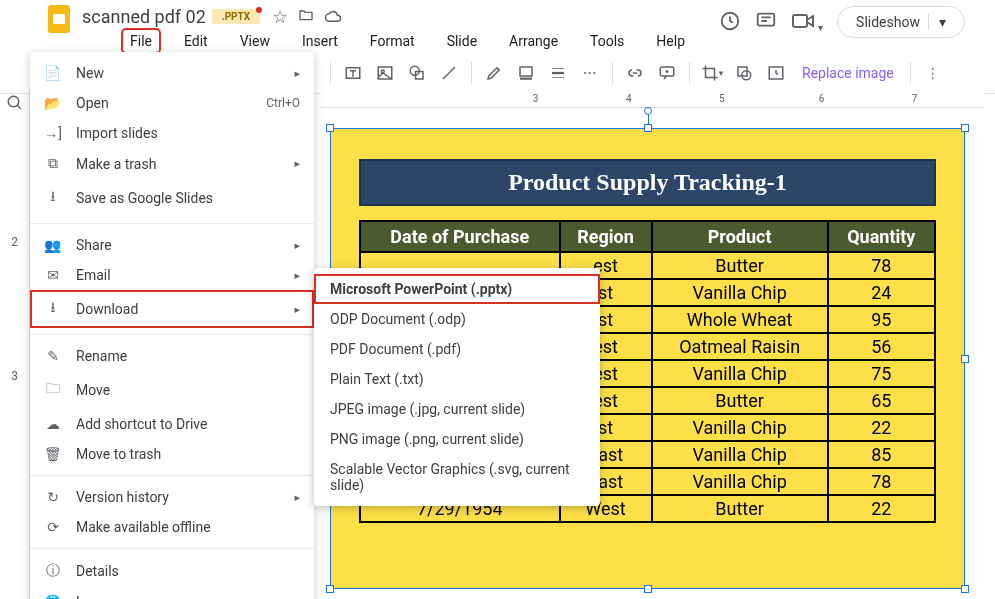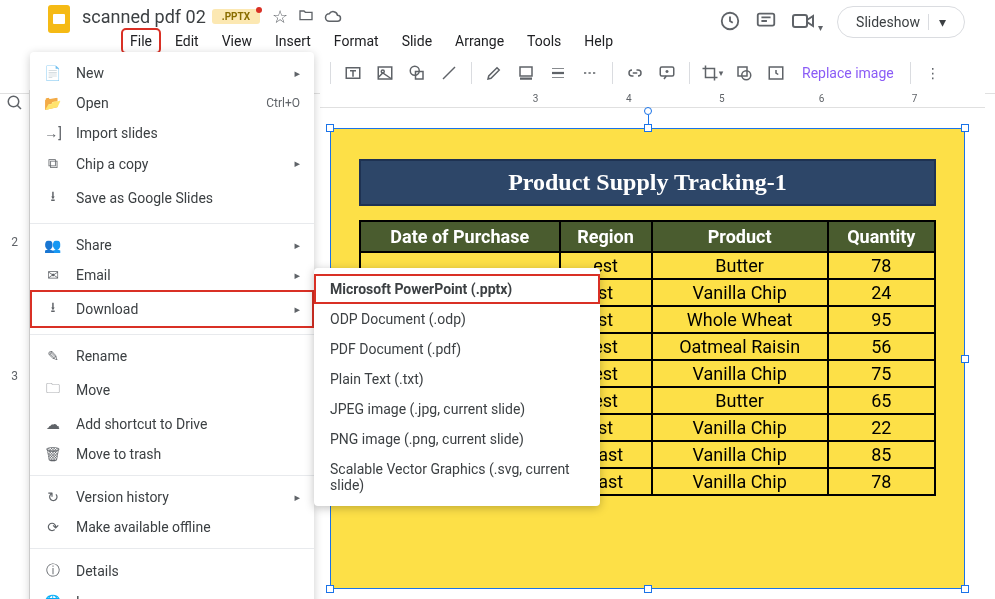--- a/index.html
+++ b/index.html
@@ -12,21 +12,21 @@
   .doc-title { font-size: 18px; color: #3c4043; display: flex; align-items: center; gap: 6px; }
   .badge { background: #fce8b2; color: #8a6d00; font-size: 10px; font-weight: 700; padding: 2px 10px; border-radius: 3px; position: relative; }
   .badge::after { content:''; position:absolute; top:-2px; right:-2px; width:6px; height:6px; background:#d93025; border-radius:50%; }
   .title-icons { margin-left: 6px; color:#5f6368; display:flex; gap:10px; align-items:center; }
   .right-buttons { display:flex; align-items:center; gap:14px; padding-right:20px; }
   .icon-btn { color:#5f6368; cursor:pointer; }
   .slideshow-btn { border:1px solid #dadce0; border-radius:20px; padding:7px 18px; font-size:14px; color:#3c4043; display:flex; align-items:center; gap:4px; }
   .dropdown-caret { border-left:1px solid #dadce0; padding-left:10px; margin-left:4px;}
 
   
-  .menubar { display:flex; gap:7px; padding: 2px 0 0 40px; font-size:14px; color:#202124; }
+  .menubar { display:flex; gap:16px; padding: 2px 0 0 40px; font-size:14px; color:#202124; }
   .menu-item { padding:4px 8px; cursor:pointer; border-radius:4px; }
   .menu-item.active { outline:2px solid #d93025; outline-offset:-1px; }
 
   
   .toolbar-row { display:flex; align-items:center; gap:4px; padding:6px 8px 6px 12px; border-bottom:1px solid #e0e0e0; color:#5f6368; }
   .tool-sep { width:1px; height:22px; background:#dadce0; margin:0 4px; }
   .tool-icon { width:28px; height:28px; display:flex; align-items:center; justify-content:center; cursor:pointer; border-radius:4px; }
   .replace-img { padding:4px 8px; font-size:14px; color:#8b5cf6; }
 
   
@@ -230,21 +230,21 @@
       <span class="fm-icon">📂</span>
       <span>Open</span>
       <span class="shortcut">Ctrl+O</span>
     </div>
   <div class="fm-item">
       <span class="fm-icon">→]</span>
       <span>Import slides</span>
     </div>
   <div class="fm-item">
       <span class="fm-icon">⧉</span>
-      <span>Chip a copy</span>
+      <span>Make a trash</span>
       <span class="arrow">▸</span>
     </div>
   <div class="fm-item">
       <span class="fm-icon">⭳</span>
       <span>Save as Google Slides</span>
     </div>
   <div class="fm-divider"></div>
   <div class="fm-item">
       <span class="fm-icon">👥</span>
       <span>Share</span>
@@ -389,16 +389,22 @@
             <td>East</td>
             <td>Vanilla Chip</td>
             <td>85</td>
           </tr>
           <tr>
             <td class="date-col">1/17/1975</td>
             <td>East</td>
             <td>Vanilla Chip</td>
             <td>78</td>
           </tr>
+          <tr>
+            <td class="date-col">7/29/1954</td>
+            <td>West</td>
+            <td>Butter</td>
+            <td>22</td>
+          </tr>
         </tbody>
     </table>
   </div>
 </div>
 
 </body></html>

